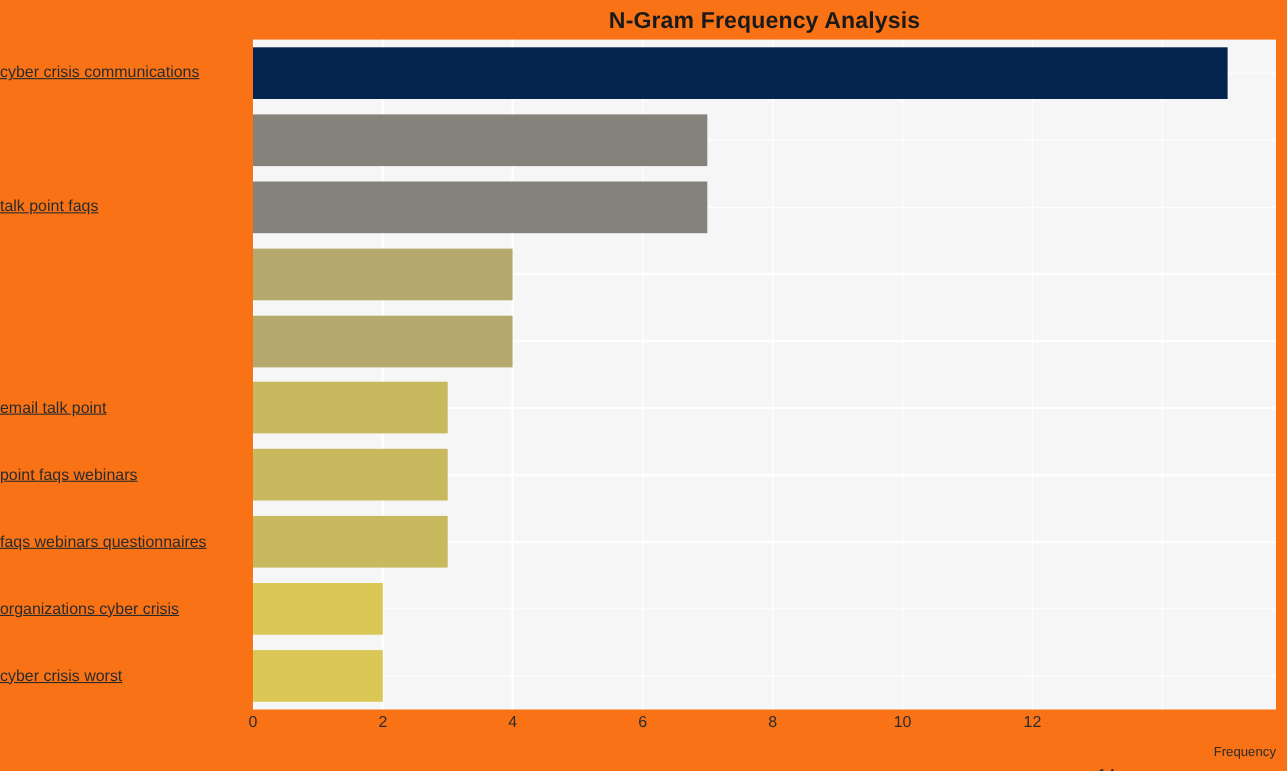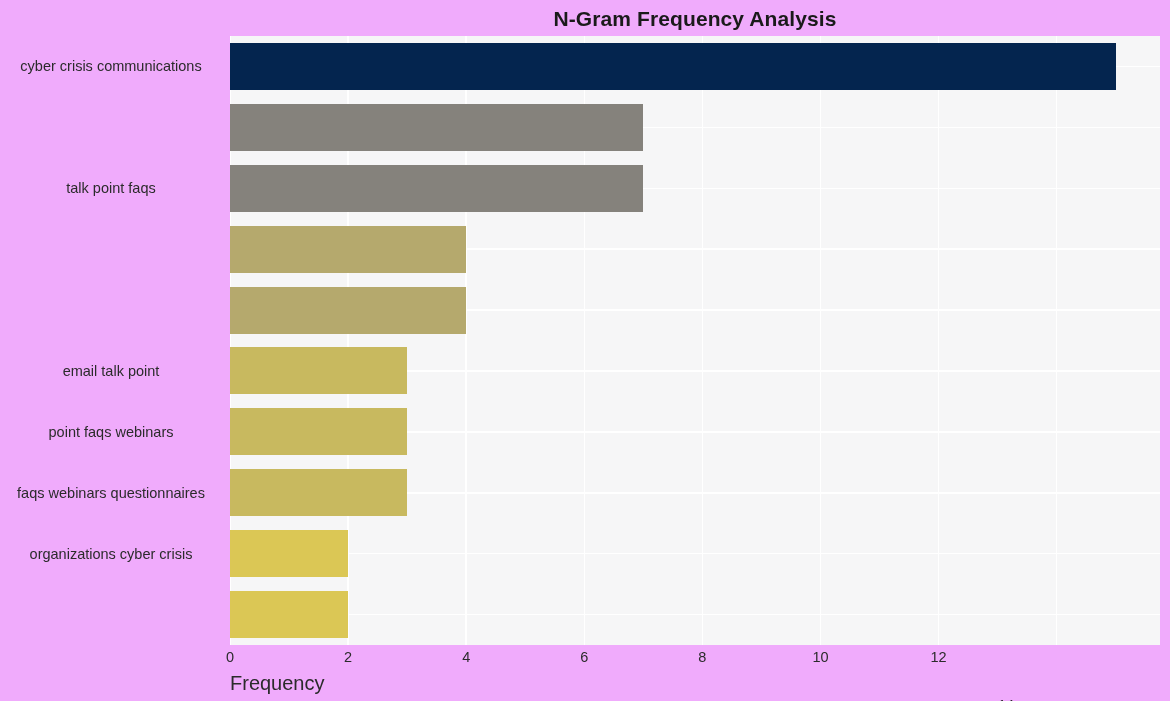--- a/index.html
+++ b/index.html
@@ -13,21 +13,21 @@
     font-family: "Liberation Sans", sans-serif;
     overflow: hidden;
     position: relative;
   }
 
   #figure {
     position: absolute;
     left: 0; top: 0;
     width: 1170px;
     height: 701px;
-    background: #f0abfc;
+    background: #f97316;
   }
 
   
   #chart-title {
     position: absolute;
     left: 230px;
     top: 5px;
     width: 930px;
     text-align: center;
     font-size: 21px;
@@ -75,25 +75,26 @@
     position: absolute;
     left: 0;
     top: 36px;
     width: 222px;
     height: 609px;
   }
   .y-tick-label {
     position: absolute;
     right: 0;
     width: 222px;
-    text-align: center;
+    text-align: left;
     font-size: 14.5px;
     color: #2b2b2b;
     line-height: 18px;
     white-space: nowrap;
+    text-decoration: underline;
   }
 
   
   #x-axis-labels {
     position: absolute;
     left: 0;
     top: 648px;
     width: 1170px;
     height: 24px;
   }
@@ -105,22 +106,22 @@
     color: #2b2b2b;
     line-height: 18px;
     white-space: nowrap;
   }
 
   #x-axis-title {
     position: absolute;
     left: 230px;
     top: 674px;
     width: 930px;
-    text-align: left;
-    font-size: 20px;
+    text-align: right;
+    font-size: 12px;
     color: #2b2b2b;
     line-height: 18px;
     white-space: nowrap;
   }
 </style>
 </head>
 <body>
 
 <div id="figure">
 
@@ -157,20 +158,21 @@
       <div class="bar" title="cyber crisis worst: 2" style="left: 0px; top: 555.05px; width: 118.095px; background: rgb(219, 199, 85);"></div>
     </div>
 
   <div id="y-axis-labels">
       <div class="y-tick-label" style="top: 21.45px;">cyber crisis communications</div>
       <div class="y-tick-label" style="top: 143.25px;">talk point faqs</div>
       <div class="y-tick-label" style="top: 386.85px;">point faqs webinars</div>
       <div class="y-tick-label" style="top: 325.95px;">email talk point</div>
       <div class="y-tick-label" style="top: 447.75px;">faqs webinars questionnaires</div>
       <div class="y-tick-label" style="top: 508.65px;">organizations cyber crisis</div>
+      <div class="y-tick-label" style="top: 569.55px;">cyber crisis worst</div>
     </div>
 
   <div id="x-axis-labels">
       <div class="x-tick-label" style="left: 230px;">0</div>
       <div class="x-tick-label" style="left: 348.095px;">2</div>
       <div class="x-tick-label" style="left: 466.19px;">4</div>
       <div class="x-tick-label" style="left: 584.286px;">6</div>
       <div class="x-tick-label" style="left: 702.381px;">8</div>
       <div class="x-tick-label" style="left: 820.476px;">10</div>
       <div class="x-tick-label" style="left: 938.571px;">12</div>

